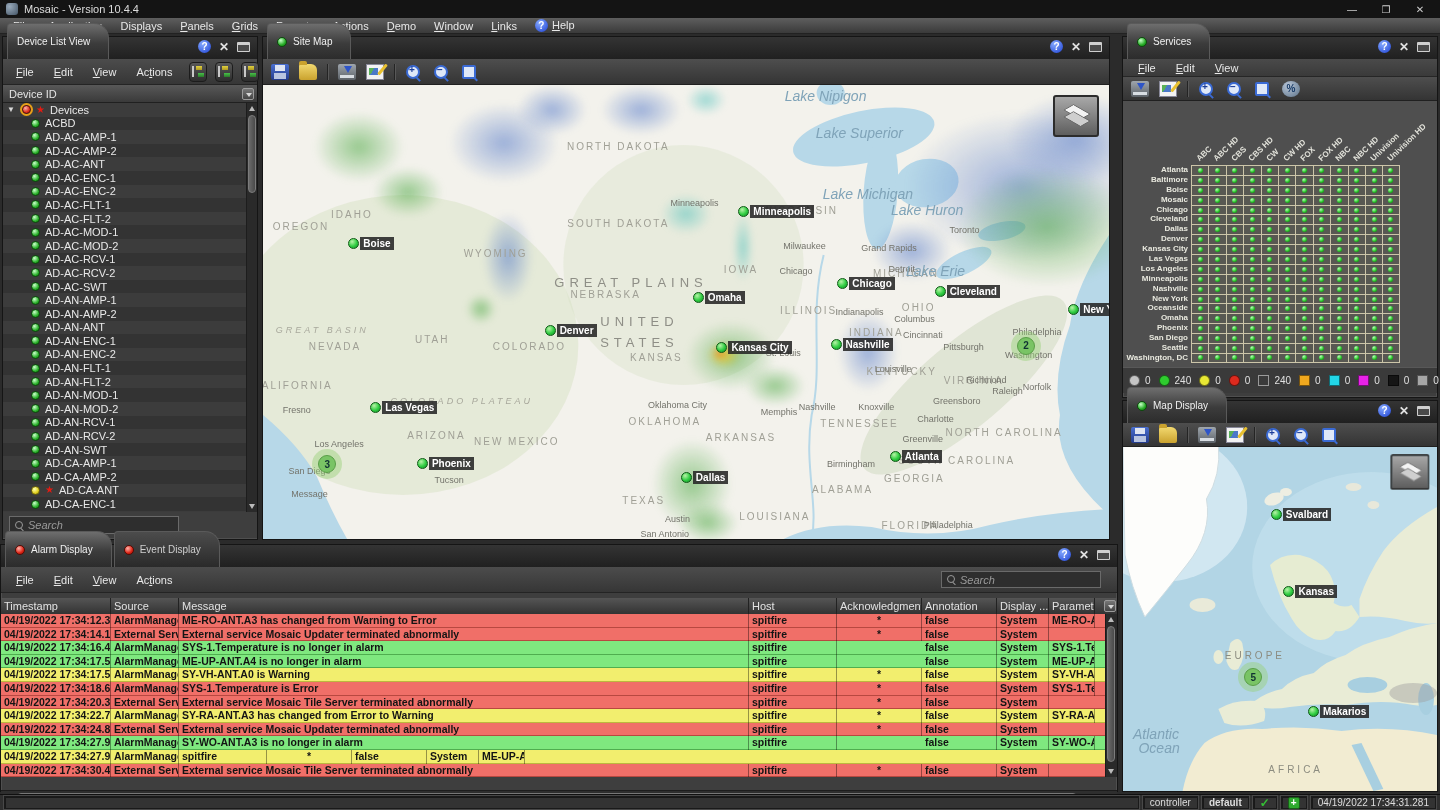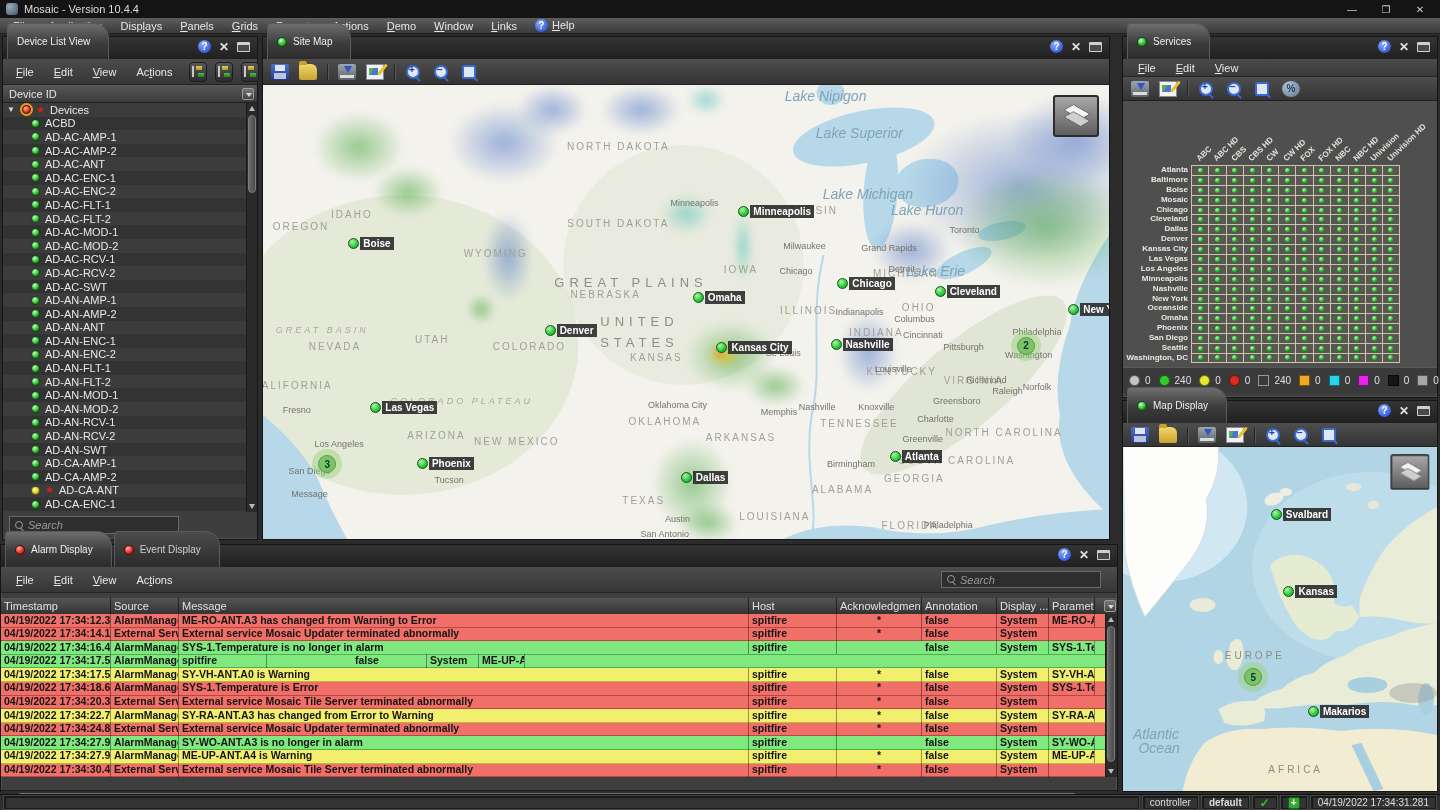--- a/index.html
+++ b/index.html
@@ -168,21 +168,21 @@
   #mapdisplay-toolbar { height:24px; background:linear-gradient(#4e4e4e,#343434); border-bottom:1px solid #202020; }
   #mapdisplay-map { height:344px; background:#b2d5e5; }
   #mapdisplay-map .layersbox { transform:scale(.85); right:4px; top:4px; }
   .maplabel.euregion { color:#8c8c80; font-size:10px; letter-spacing:3px; }
 
   
   #alarm-panel { left:0px; top:544px; width:1118px; height:248px; }
   #alarm-menurow { height:26px; background:linear-gradient(#4c4c4c,#363636); border-bottom:1px solid #242424; padding:0 6px; display:flex; align-items:center; }
   #alarm-menurow .searchbox { margin-left:auto; margin-right:10px; width:160px; height:17px; }
   #alarm-table { position:relative; margin:5px 0 0 0; height:192px; }
-  .arow { display:flex; height:13.6px; align-items:center; font-size:10.5px; font-weight:bold; color:#141414; }
+  .arow { display:flex; height:13.6px; align-items:flex-start; font-size:10.5px; font-weight:bold; color:#141414; }
   .acell { padding:0 3px; overflow:hidden; white-space:nowrap; border-right:1px solid rgba(0,0,0,.38); line-height:13.6px; }
   .ahead { height:16px; background:linear-gradient(#555,#333); color:#e2e2e2; font-weight:normal; position:relative; }
   .ahead .acell { border-right:1px solid #222; line-height:16px; font-size:11px; }
   .sev-red { background:#f06f68; border-bottom:1px solid #b84840; }
   .sev-green { background:#7fe87f; border-bottom:1px solid #4fae4f; }
   .sev-yellow { background:#f2ee6e; border-bottom:1px solid #bcb83e; }
   #alarm-vscroll { position:absolute; right:0; top:16px; width:12px; height:163px; background:#2a2a2a; border-left:1px solid #1b1b1b; }
   #alarm-hscroll { position:relative; height:13px; margin-top:0px; background:#2e2e2e; border-top:1px solid #1c1c1c; }
   .harrow { position:absolute; left:2px; top:3px; width:0; height:0; border-top:4px solid transparent; border-bottom:4px solid transparent; border-right:6px solid #bbb; }
   .hthumb { position:absolute; left:16px; top:2px; height:8px; width:1060px; border-radius:5px;
@@ -1657,20 +1657,21 @@
             <span class="acell" style="width: 570px;">SYS-1.Temperature is no longer in alarm</span>
             <span class="acell" style="width: 88px;">spitfire</span>
             <span class="acell" style="width: 85px; text-align: center;"></span>
             <span class="acell" style="width: 75px;">false</span>
             <span class="acell" style="width: 52px;">System</span>
             <span class="acell" style="width: 46px;">SYS-1.Te</span>
           </div>
           <div class="arow sev-green">
             <span class="acell" style="width: 110px;">04/19/2022 17:34:17.571</span>
             <span class="acell" style="width: 68px;">AlarmManager</span>
+            <span class="acell" style="width: 570px;">ME-UP-ANT.A4 is no longer in alarm</span>
             <span class="acell" style="width: 88px;">spitfire</span>
             <span class="acell" style="width: 85px; text-align: center;"></span>
             <span class="acell" style="width: 75px;">false</span>
             <span class="acell" style="width: 52px;">System</span>
             <span class="acell" style="width: 46px;">ME-UP-AN</span>
           </div>
           <div class="arow sev-yellow">
             <span class="acell" style="width: 110px;">04/19/2022 17:34:17.572</span>
             <span class="acell" style="width: 68px;">AlarmManager</span>
             <span class="acell" style="width: 570px;">SY-VH-ANT.A0 is Warning</span>
@@ -1726,21 +1727,20 @@
             <span class="acell" style="width: 570px;">SY-WO-ANT.A3 is no longer in alarm</span>
             <span class="acell" style="width: 88px;">spitfire</span>
             <span class="acell" style="width: 85px; text-align: center;"></span>
             <span class="acell" style="width: 75px;">false</span>
             <span class="acell" style="width: 52px;">System</span>
             <span class="acell" style="width: 46px;">SY-WO-A</span>
           </div>
           <div class="arow sev-yellow">
             <span class="acell" style="width: 110px;">04/19/2022 17:34:27.979</span>
             <span class="acell" style="width: 68px;">AlarmManager</span>
-            <span class="acell" style="width: 570px;">ME-UP-ANT.A4 is Warning</span>
             <span class="acell" style="width: 88px;">spitfire</span>
             <span class="acell" style="width: 85px; text-align: center;">*</span>
             <span class="acell" style="width: 75px;">false</span>
             <span class="acell" style="width: 52px;">System</span>
             <span class="acell" style="width: 46px;">ME-UP-AN</span>
           </div>
           <div class="arow sev-red">
             <span class="acell" style="width: 110px;">04/19/2022 17:34:30.494</span>
             <span class="acell" style="width: 68px;">External Servi...</span>
             <span class="acell" style="width: 570px;">External service Mosaic Tile Server terminated abnormally</span>

